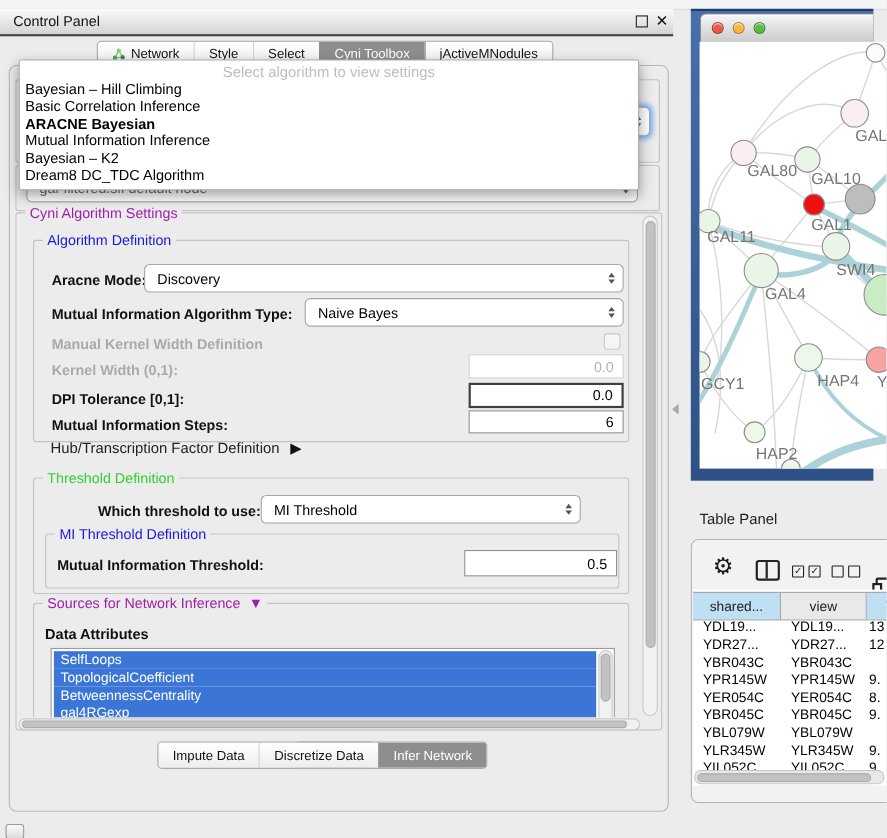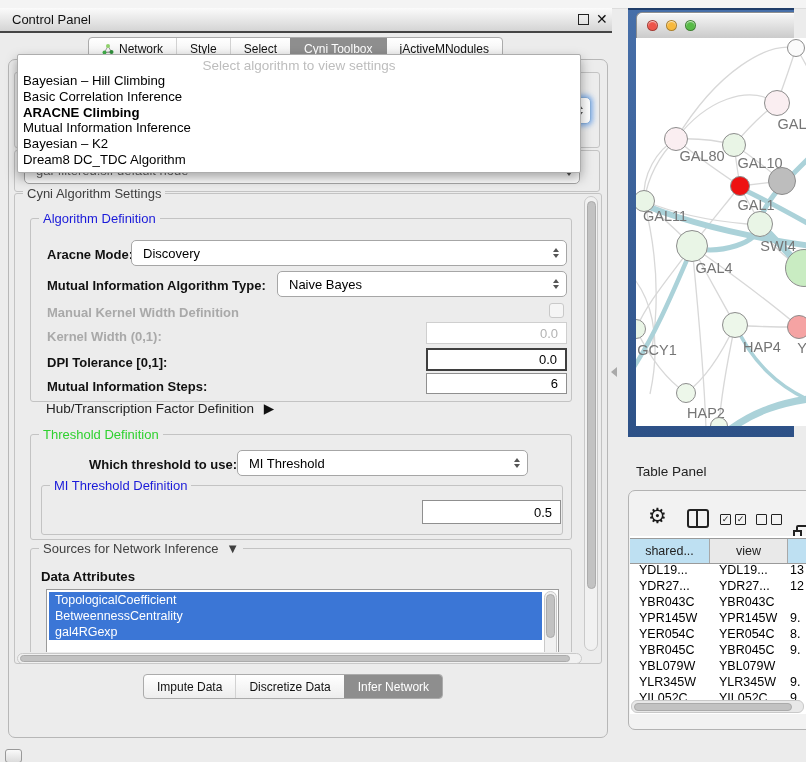--- a/index.html
+++ b/index.html
@@ -31,21 +31,21 @@
 
   
   #popup{left:17px;top:54px;width:562px;height:117px;background:#fff;border:1px solid #adadad;
     border-radius:2px;box-shadow:0 5px 12px rgba(0,0,0,.35);z-index:50;}
   #popup .ph{margin-top:3px;text-align:center;color:#bdbdbd;font-size:13.5px;}
   .pitem{font-size:13.2px;line-height:15.8px;padding-left:5px;color:#000;}
   .pitem.b{font-weight:bold;}
 
   
   .group{position:absolute;border:1px solid #c3c3c3;border-radius:3px;}
-  .glabel{position:absolute;top:-8px;left:8px;background:#ececec;padding:0 4px;font-size:13px;color:#404040;white-space:nowrap;}
+  .glabel{position:absolute;top:-8px;left:8px;background:#ececec;padding:0 4px;font-size:13px;color:#a21caf;white-space:nowrap;}
   .glabel.blue{color:#1a1ad9;}
   .glabel.green{color:#2fd12f;}
 
   
   .lbl{position:absolute;font-size:13px;font-weight:bold;color:#111;white-space:nowrap;}
   .lbl.dis{color:#a9a9a9;}
   .combo{position:absolute;background:#fff;border:1px solid #a6a6a6;border-radius:5px;
     display:flex;align-items:center;font-size:13px;color:#000;padding-left:11px;box-sizing:border-box;}
   .combo.focus{border-color:#8ab0dc;box-shadow:0 0 5px 2px rgba(96,156,232,.75);}
   .combo .cv{flex:1;}
@@ -166,21 +166,21 @@
         <i class="u"></i>
         <i class="dn"></i>
       </span>
   </div>
 
   <div class="abs" id="popup">
     <div class="ph">Select algorithm to view settings</div>
     <div id="popup-list">
         <div class="pitem">Bayesian – Hill Climbing</div>
         <div class="pitem">Basic Correlation Inference</div>
-        <div class="pitem b">ARACNE Climbing</div>
+        <div class="pitem b">ARACNE Bayesian</div>
         <div class="pitem">Mutual Information Inference</div>
         <div class="pitem">Bayesian – K2</div>
         <div class="pitem">Dream8 DC_TDC Algorithm</div>
       </div>
   </div>
 
   <div class="group" style="left:14px;top:193px;width:586px;height:469px;">
     <span class="glabel">Cyni Algorithm Settings</span>
   </div>
 
@@ -230,34 +230,36 @@
       <span class="lbl" style="left:58px;top:22px;">Which threshold to use:</span>
       <div class="combo" style="left:206px;top:15px;width:291px;height:26px;">
         <span class="cv">MI Threshold</span>
         <span class="stepper">
             <i class="u"></i>
             <i class="dn"></i>
           </span>
       </div>
       <div class="group" style="left:10px;top:50px;width:520px;height:48px;">
         <span class="glabel blue">MI Threshold Definition</span>
+        <span class="lbl" style="left:10px;top:20px;">Mutual Information Threshold:</span>
         <div class="field" style="left:380px;top:14px;width:139px;height:24px;">
           <span>0.5</span>
         </div>
       </div>
     </div>
 
     <div class="group" style="left:14px;top:353px;width:540px;height:130px;">
       <span class="glabel">
         <span>Sources for Network Inference</span>
         <span style="margin-left:4px;">▼</span>
       </span>
       <span class="lbl" style="left:10px;top:20px;font-size:13.2px;">Data Attributes</span>
       <div id="attr-list" style="left:15px;top:40px;width:513px;height:85px;">
         <div id="attr-items" style="position:absolute;left:2px;top:2px;right:16px;">
+            <div class="aitem" style="background: rgb(59, 118, 214);">SelfLoops</div>
             <div class="aitem" style="background: rgb(59, 118, 214);">TopologicalCoefficient</div>
             <div class="aitem" style="background: rgb(59, 118, 214);">BetweennessCentrality</div>
             <div class="aitem" style="background: rgb(59, 118, 214);">gal4RGexp</div>
           </div>
         <div class="vtrack" style="right:1px;top:1px;width:13px;height:80px;">
           <div class="vthumb" style="left:1px;top:2px;width:9px;height:44px;"></div>
         </div>
       </div>
     </div>
   </div>

